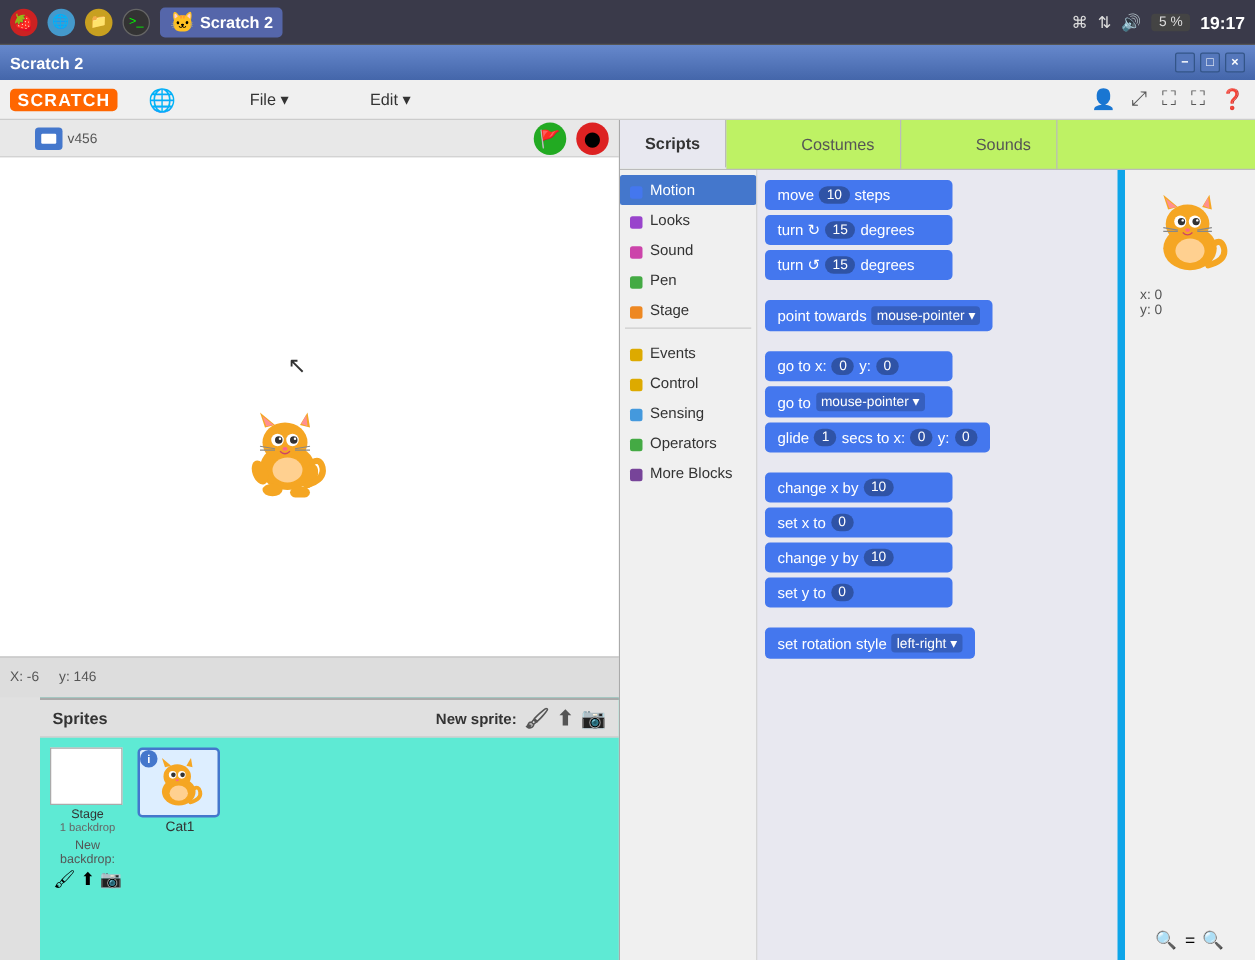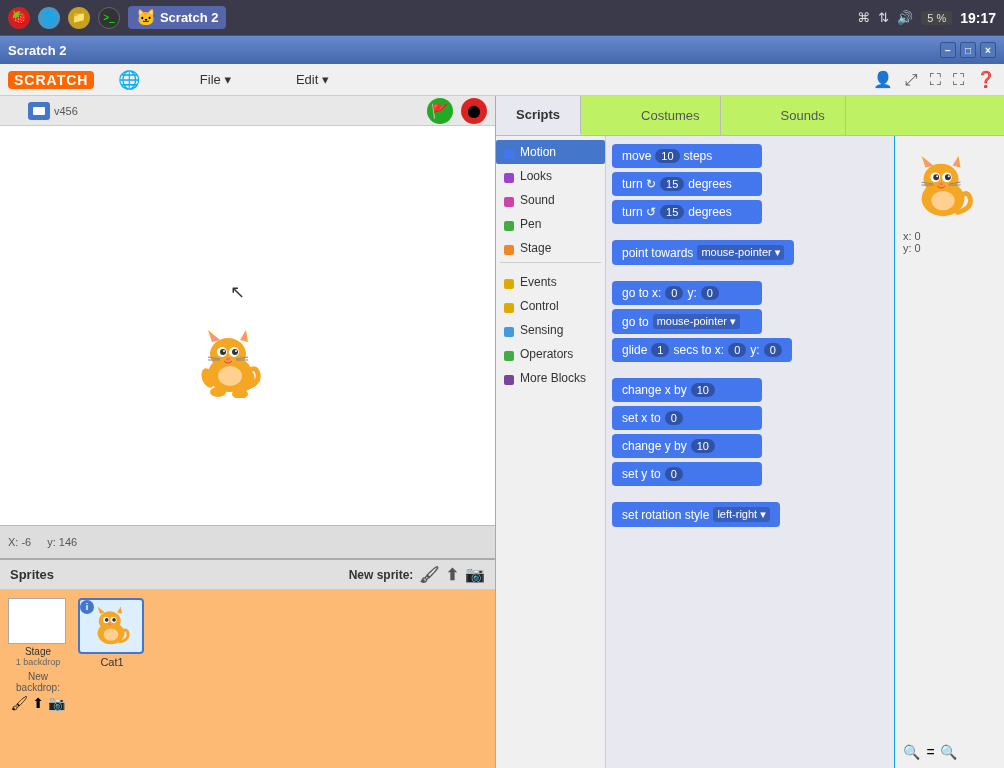--- a/index.html
+++ b/index.html
@@ -100,21 +100,21 @@
     }
 
     
     .coords-bar {
       height: 22px; background: #ddd; display: flex; align-items: center; padding: 16px 8px;
       font-size: 11px; color: #555; border-top: 1px solid #bbb; gap: 16px;
     }
 
     
     .sprites-panel {
-      height: 210px; border-top: 2px solid #aaa; background: #fdba74;
+      height: 210px; border-top: 2px solid #aaa; background: #5eead4; margin-left: 32px;
     }
     .sprites-header {
       height: 30px; background: #e0e0e0; display: flex; align-items: center;
       justify-content: space-between; padding: 0 10px; border-bottom: 1px solid #ccc;
       font-size: 13px; font-weight: bold; color: #333;
     }
     .new-sprite-area { display: flex; align-items: center; gap: 6px; font-size: 12px; }
     .sprite-icon-btn { font-size: 16px; cursor: pointer; color: #555; }
     .sprites-content { display: flex; gap: 10px; padding: 8px; align-items: flex-start; }
     .stage-thumb {
@@ -189,22 +189,22 @@
     .block-val {
       background: rgba(0,0,0,0.3); border-radius: 8px; padding: 1px 6px; font-size: 11px;
     }
     .block-dropdown {
       background: rgba(0,0,0,0.2); border-radius: 3px; padding: 1px 4px; font-size: 11px;
       display: flex; align-items: center; gap: 2px;
     }
 
     
     .sprite-preview {
-      width: 110px; background: #f0f0f0; border-left: 1px solid #0ea5e9;
-      display: flex; flex-direction: column; align-items: flex-start; padding: 8px;
+      width: 110px; background: #f0f0f0; border-left: 6px solid #0ea5e9;
+      display: flex; flex-direction: column; align-items: center; padding: 8px;
     }
     .sprite-preview-img {
       width: 80px; height: 70px; display: flex; align-items: center; justify-content: center;
       margin-top: 8px;
     }
     .sprite-coords { font-size: 11px; color: #555; text-align: left; width: 80px; margin-top: 8px; }
 
     
     .blocks-list::-webkit-scrollbar { width: 8px; }
     .blocks-list::-webkit-scrollbar-track { background: #ddd; }

